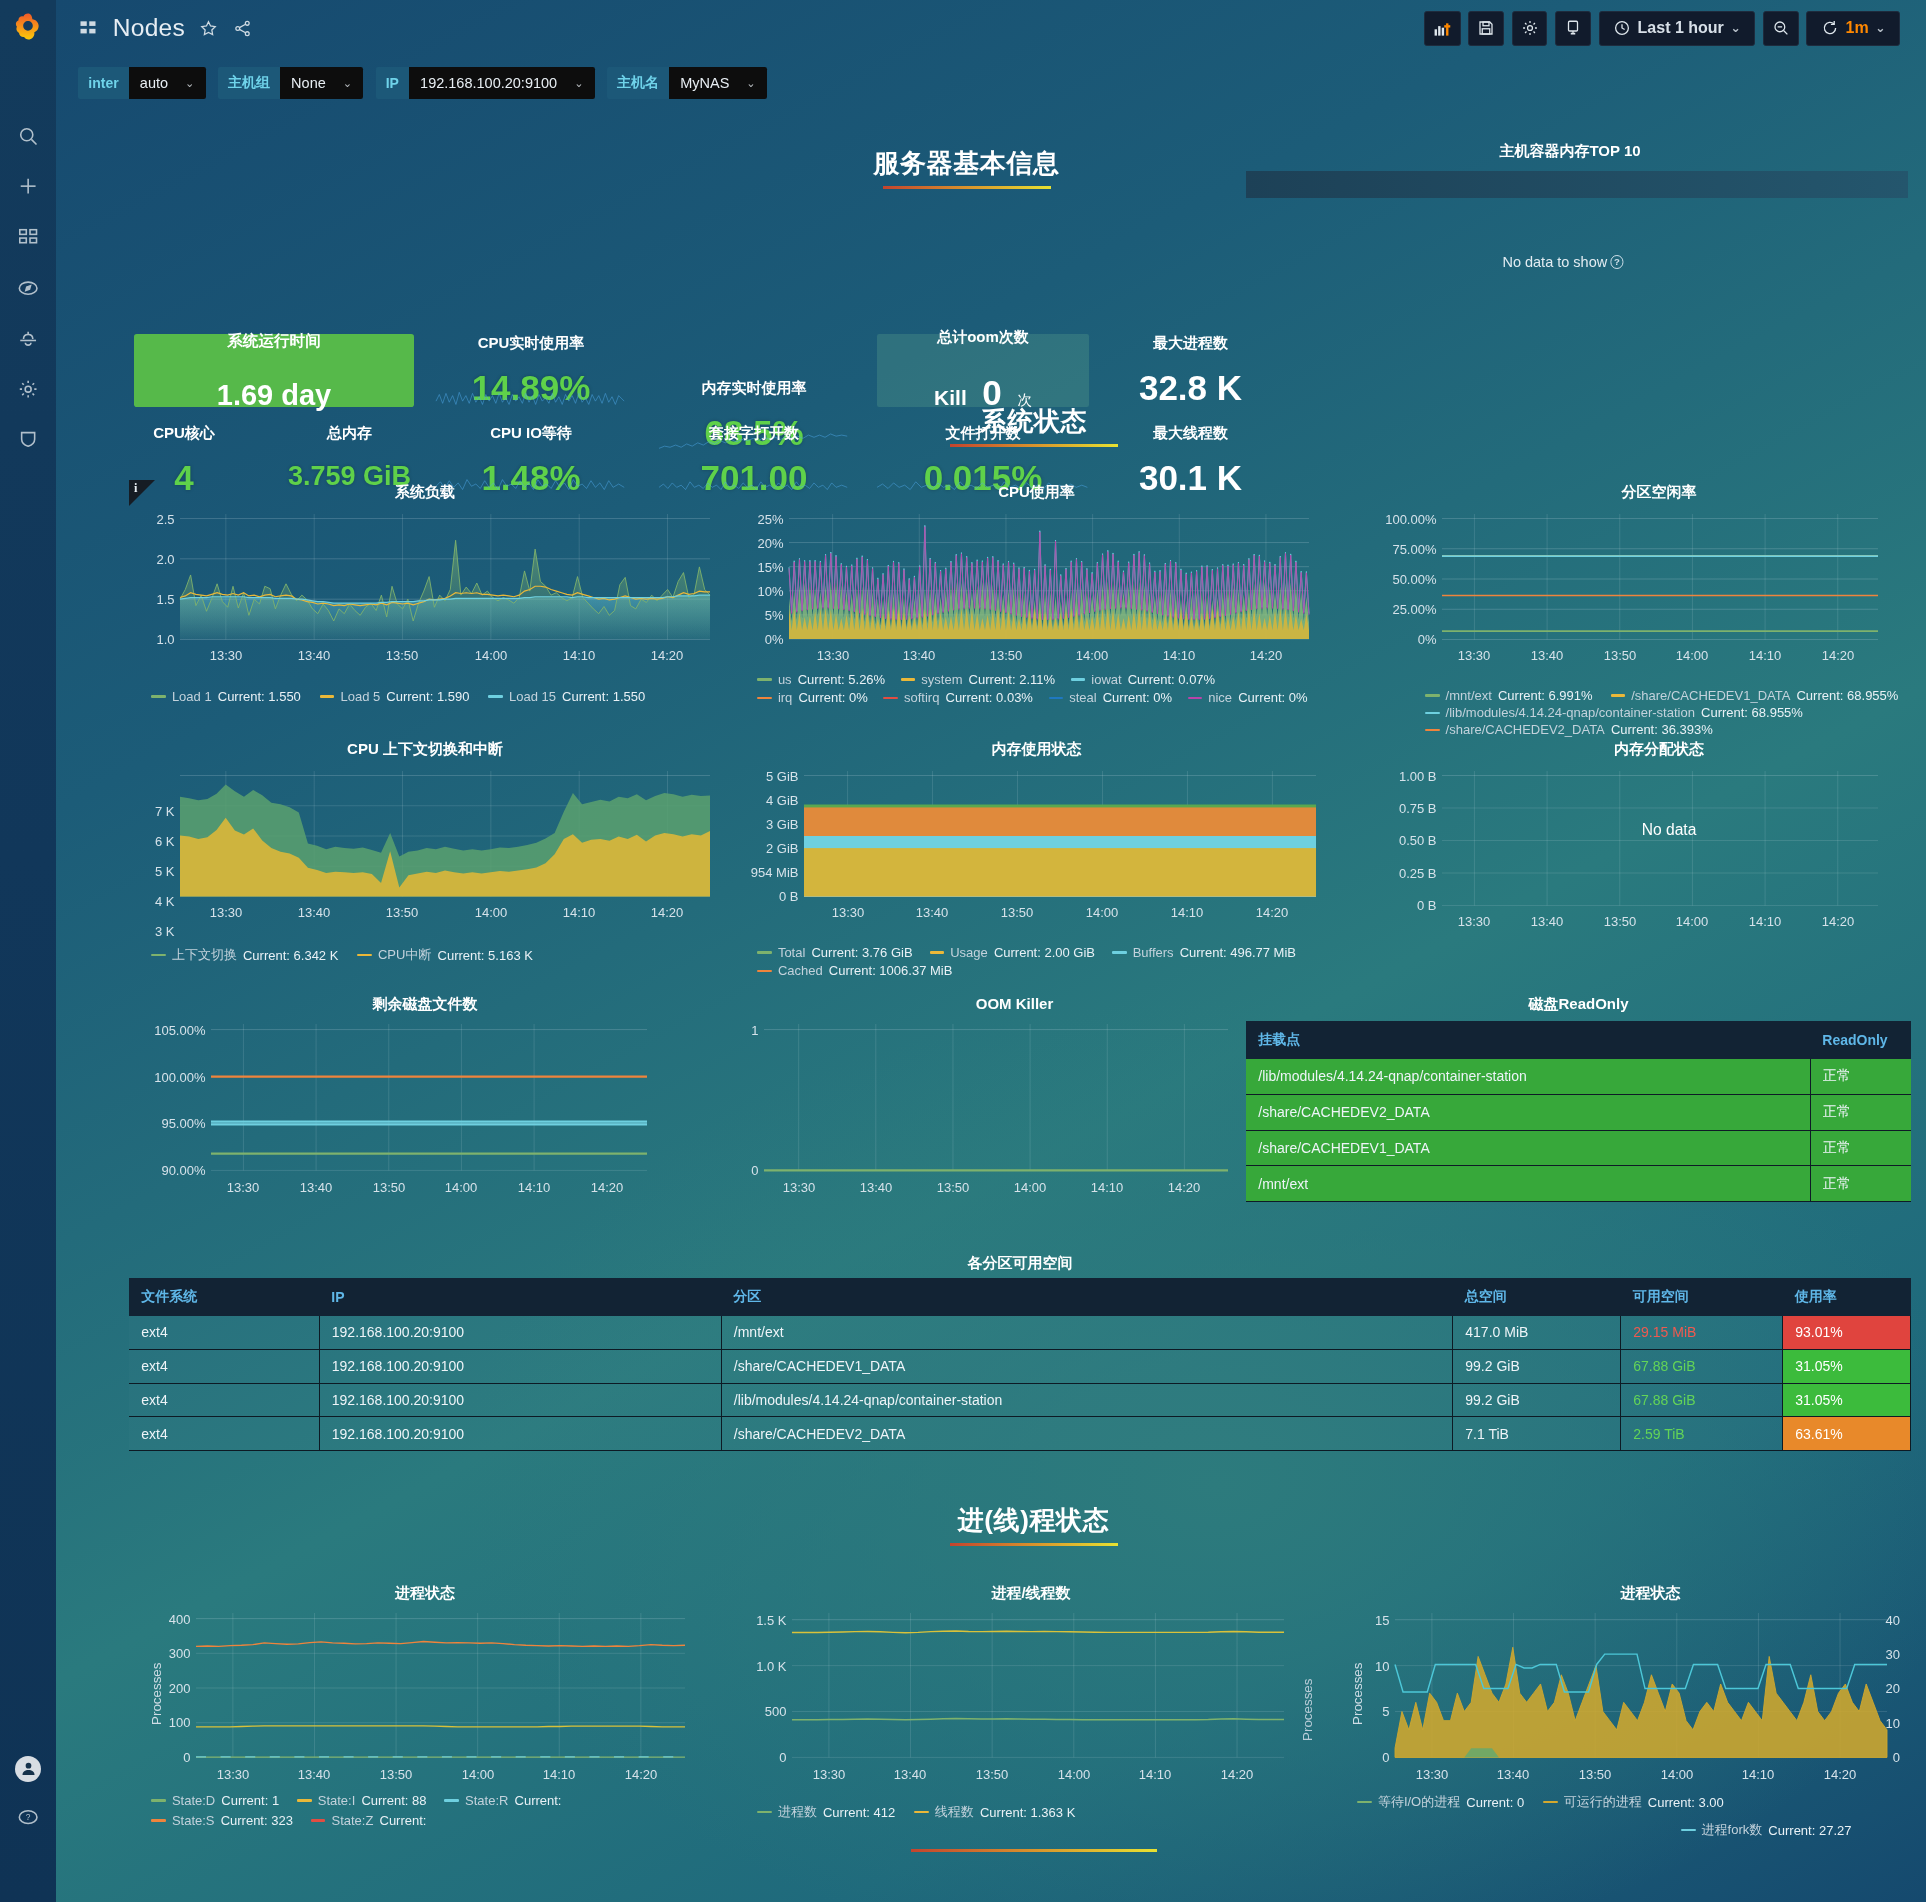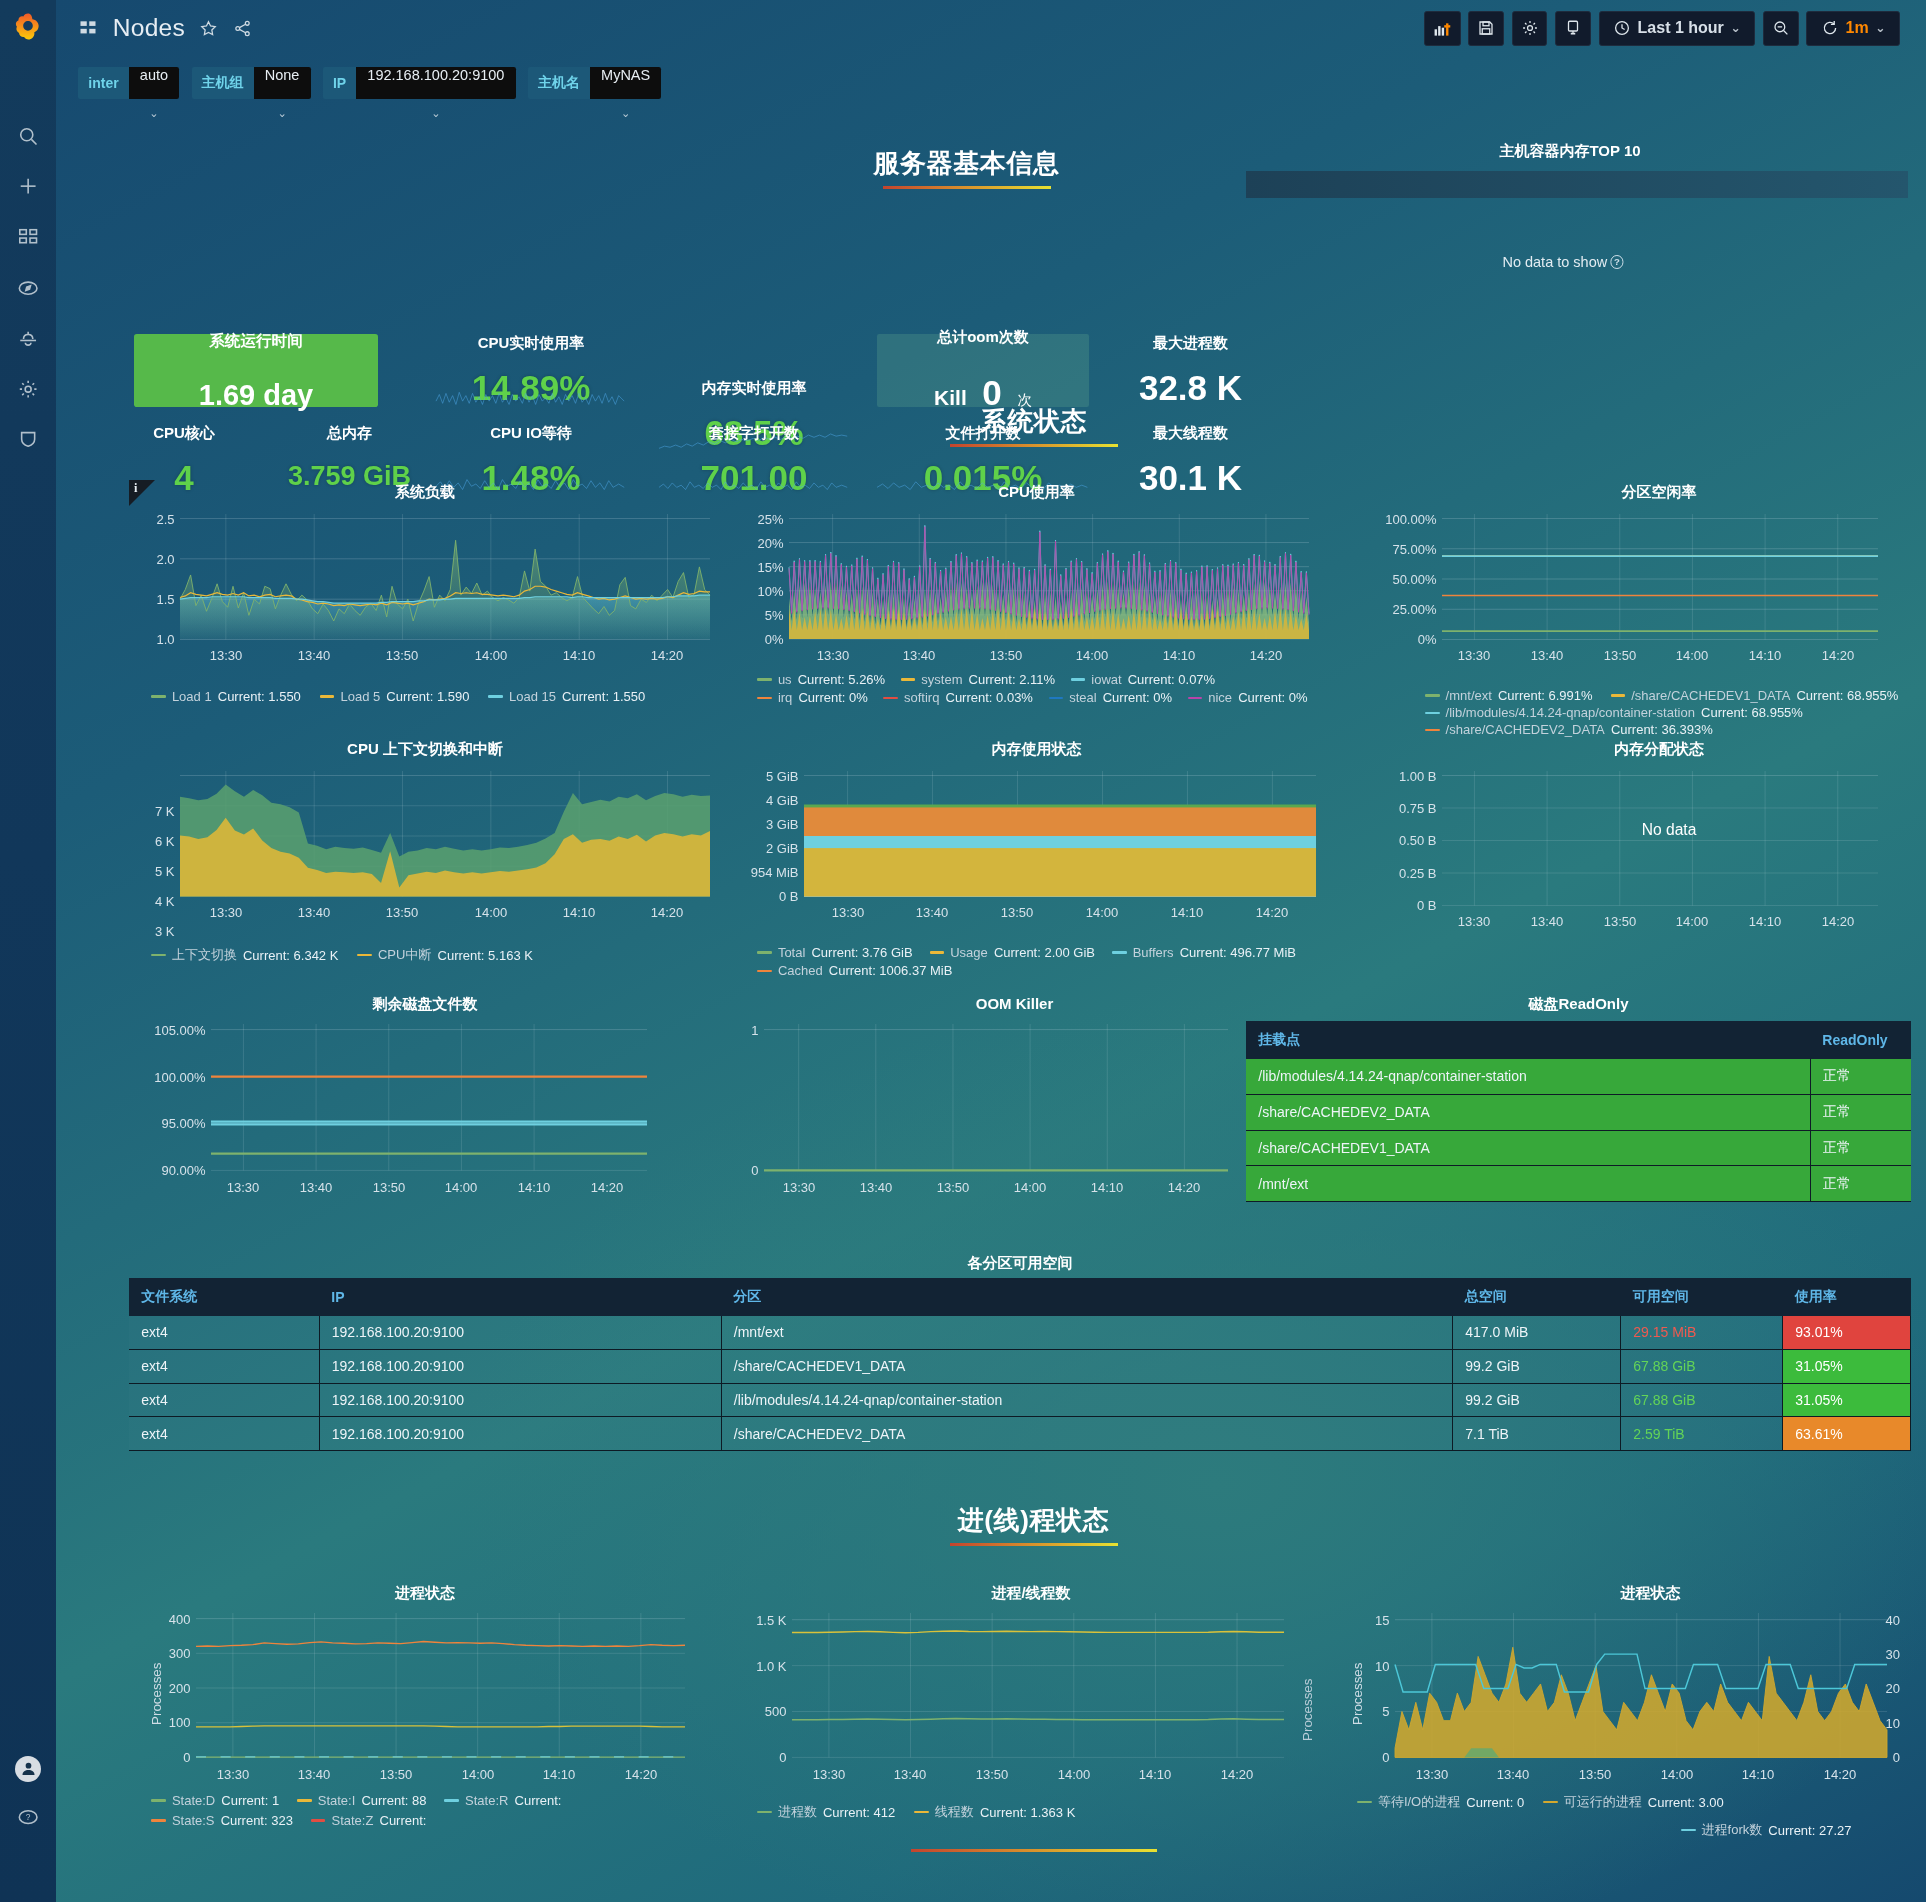--- a/index.html
+++ b/index.html
@@ -54,22 +54,22 @@
   
   .varbar { display:flex; align-items:center; gap: 0; padding: 3.4px 22.3px 0 22.3px; height: 51px; }
   .var { display:flex; align-items:stretch; margin-right: 12.3px; }
   .var-label {
     background:#1c5878; color:#6fd3ea; font-size:14px; font-weight:600;
     display:flex; align-items:center; padding: 0 10px; border-radius: 2.2px 0 0 2.2px;
     height: 32px; white-space:nowrap;
   }
   .var-val {
     background:#0d0d0d; color:#e8eef3; font-size:14.5px;
-    display:flex; align-items:center; gap: 24px; padding: 0 11.2px;
-    border-radius: 0 2.2px 2.2px 0; height: 32px; white-space:nowrap;flex-direction:column;
+    display:flex; align-items:center; gap: 17px; padding: 0 11.2px;
+    border-radius: 0 2.2px 2.2px 0; height: 32px; white-space:nowrap;
   }
   .var-val .caret { font-size: 11.2px; opacity: .8; }
 
   
   .sec-head { text-align:center; margin-top: 5.6px; }
   .sec-head .txt { color:#ffffff; font-size: 26px; font-weight: 700; letter-spacing: 0.6px; }
   .sec-head .rule { height: 2.8px; width: 168px; margin: 5.6px auto 0;
     background: linear-gradient(90deg,#c4442e 0%, #d8902c 48%, #e8e232 100%); }
 
   .panel-title { text-align:center; color:#fff; font-size: 15px; font-weight: 700; padding-top: 3.4px; }
@@ -350,21 +350,21 @@
       <div class="panel-title">主机容器内存TOP 10</div>
       <div style="position:absolute; left:17px; top:32px; width:662px; height:27px;
                   background:linear-gradient(90deg,#1d4157,#24566d);"></div>
       <div class="nodata-show" style="left:334px; top:123px;">
         <span>No data to show</span>
         <span class="qmark">?</span>
       </div>
     </div>
 
     <div class="stats-zone">
-      <div class="stat boxed" style="left:78px; top:227px; width:244px; height:73px;">
+      <div class="stat boxed" style="left:78px; top:227px; width:280px; height:73px;">
         <div class="lbl">系统运行时间</div>
         <div class="val">1.69 day</div>
       </div>
 
       <div class="stat" style="left:380px; top:227px; width:190px; height:73px;">
         <div class="lbl">CPU实时使用率</div>
         <div class="val green">14.89%</div>
         <svg class="sparkline" viewBox="0 0 340 56" preserveAspectRatio="none">
           <polyline fill="none" stroke="#4fa8e8" stroke-width="1.2" points="0,40 6,28 12,44 18,26 24,42 30,30 36,46 42,24 48,40 54,30 60,44 66,26 72,42 78,32 84,46 90,28 96,40 102,30 108,44 114,26 120,42 126,34 132,46 138,28 144,40 150,32 156,44 162,26 168,42 174,30 180,46 186,28 192,40 198,34 204,44 210,26 216,42 222,32 228,46 234,28 240,40 246,30 252,44 258,26 264,42 270,34 276,46 282,28 288,40 294,30 300,44 306,26 312,42 318,32 324,46 330,30 340,40"></polyline>
         </svg>

